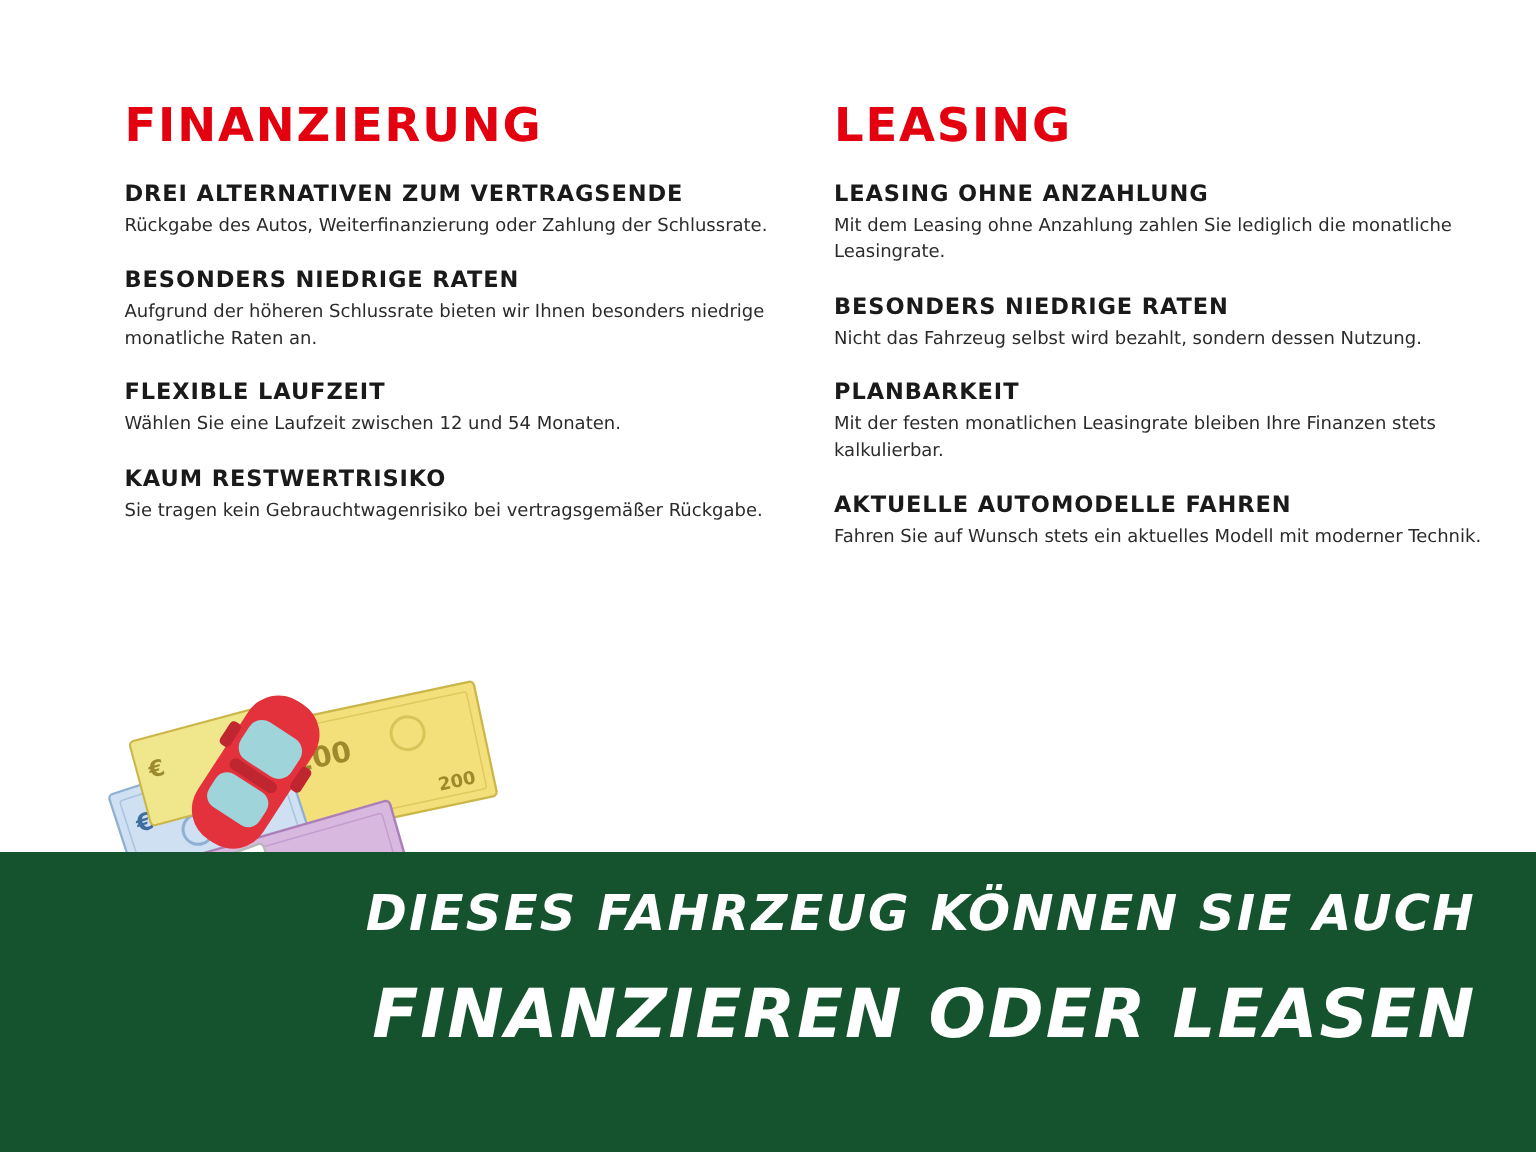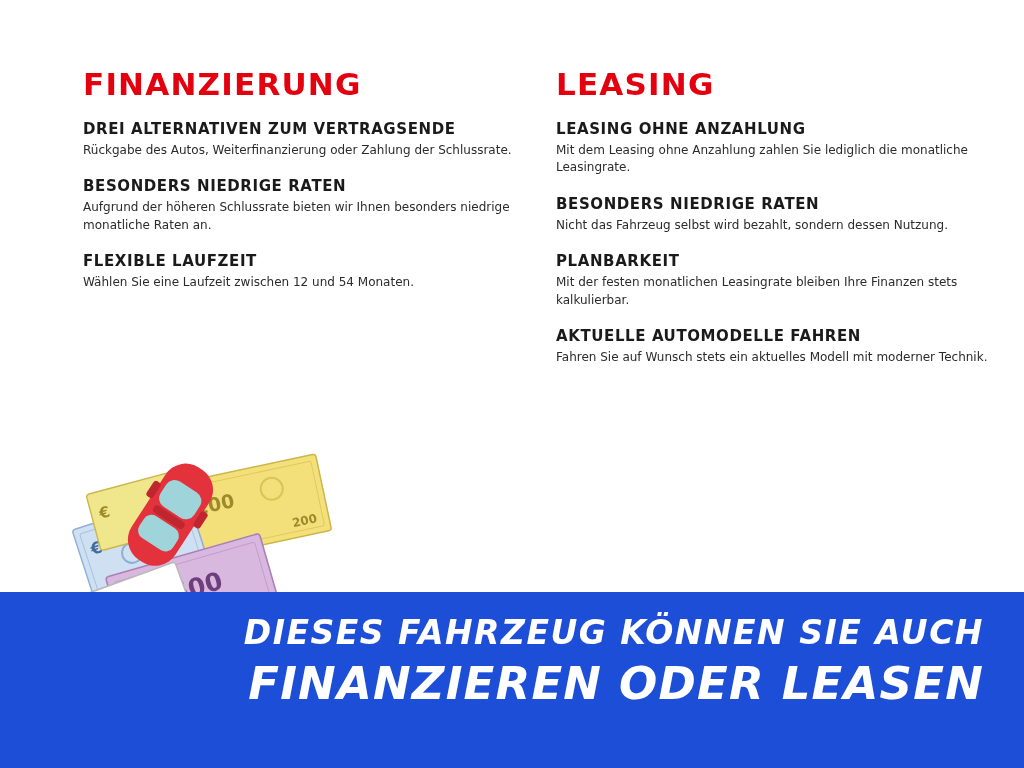--- a/index.html
+++ b/index.html
@@ -73,22 +73,22 @@
     width: 270px;
     height: 200px;
   }
 
   
   .banner {
     position: absolute;
     left: 0;
     bottom: 0;
     width: 1024px;
-    height: 176px;
-    background: #1d4ed8;
+    height: 200px;
+    background: #14532d;
   }
   .banner-inner {
     position: absolute;
     right: 40px;
     top: 22px;
     text-align: right;
     color: #ffffff;
   }
   .banner-line1 {
     font-size: 33px;
@@ -99,21 +99,21 @@
     line-height: 1.15;
     margin: 0;
   }
   .banner-line2 {
     font-size: 45px;
     font-weight: bold;
     letter-spacing: 1.2px;
     text-transform: uppercase;
     font-style: italic;
     line-height: 1.15;
-    margin: 6px 0 0 0;
+    margin: 22px 0 0 0;
   }
 </style>
 </head>
 <body>
 
 <div class="page">
 
   <div class="columns">
 
     <div class="col left">
@@ -127,20 +127,24 @@
       <div class="block">
         <h3 class="block-title">Besonders niedrige Raten</h3>
         <p class="block-text">Aufgrund der höheren Schlussrate bieten wir Ihnen besonders niedrige monatliche Raten an.</p>
       </div>
 
       <div class="block">
         <h3 class="block-title">Flexible Laufzeit</h3>
         <p class="block-text">Wählen Sie eine Laufzeit zwischen 12 und 54 Monaten.</p>
       </div>
 
+      <div class="block">
+        <h3 class="block-title">Kaum Restwertrisiko</h3>
+        <p class="block-text">Sie tragen kein Gebrauchtwagenrisiko bei vertragsgemäßer Rückgabe.</p>
+      </div>
     </div>
 
     <div class="col right">
       <h2 class="col-title">Leasing</h2>
 
       <div class="block">
         <h3 class="block-title">Leasing ohne Anzahlung</h3>
         <p class="block-text">Mit dem Leasing ohne Anzahlung zahlen Sie lediglich die monatliche Leasingrate.</p>
       </div>
 

